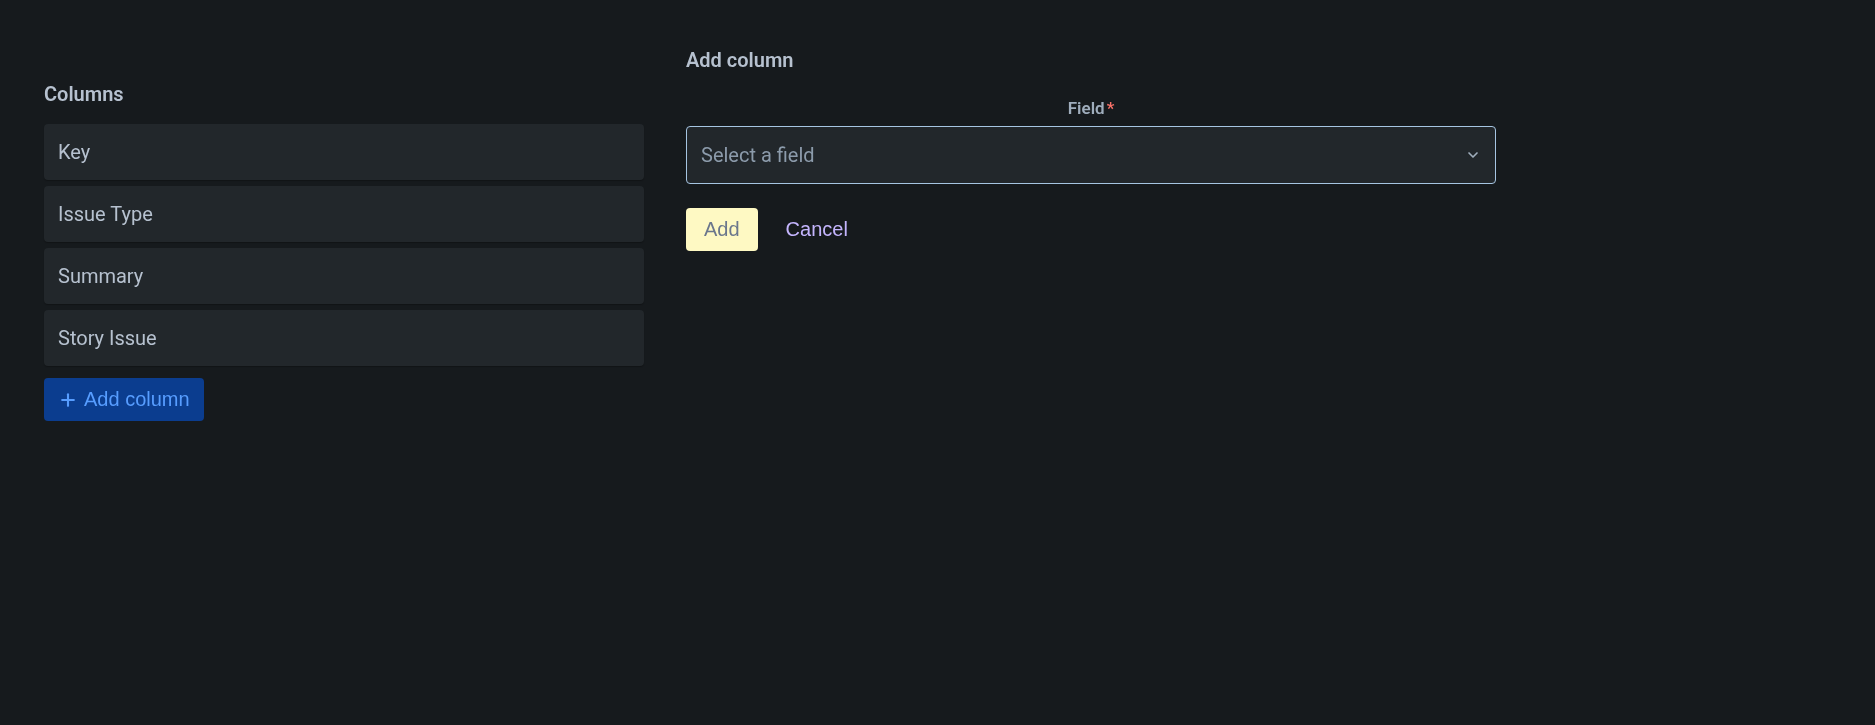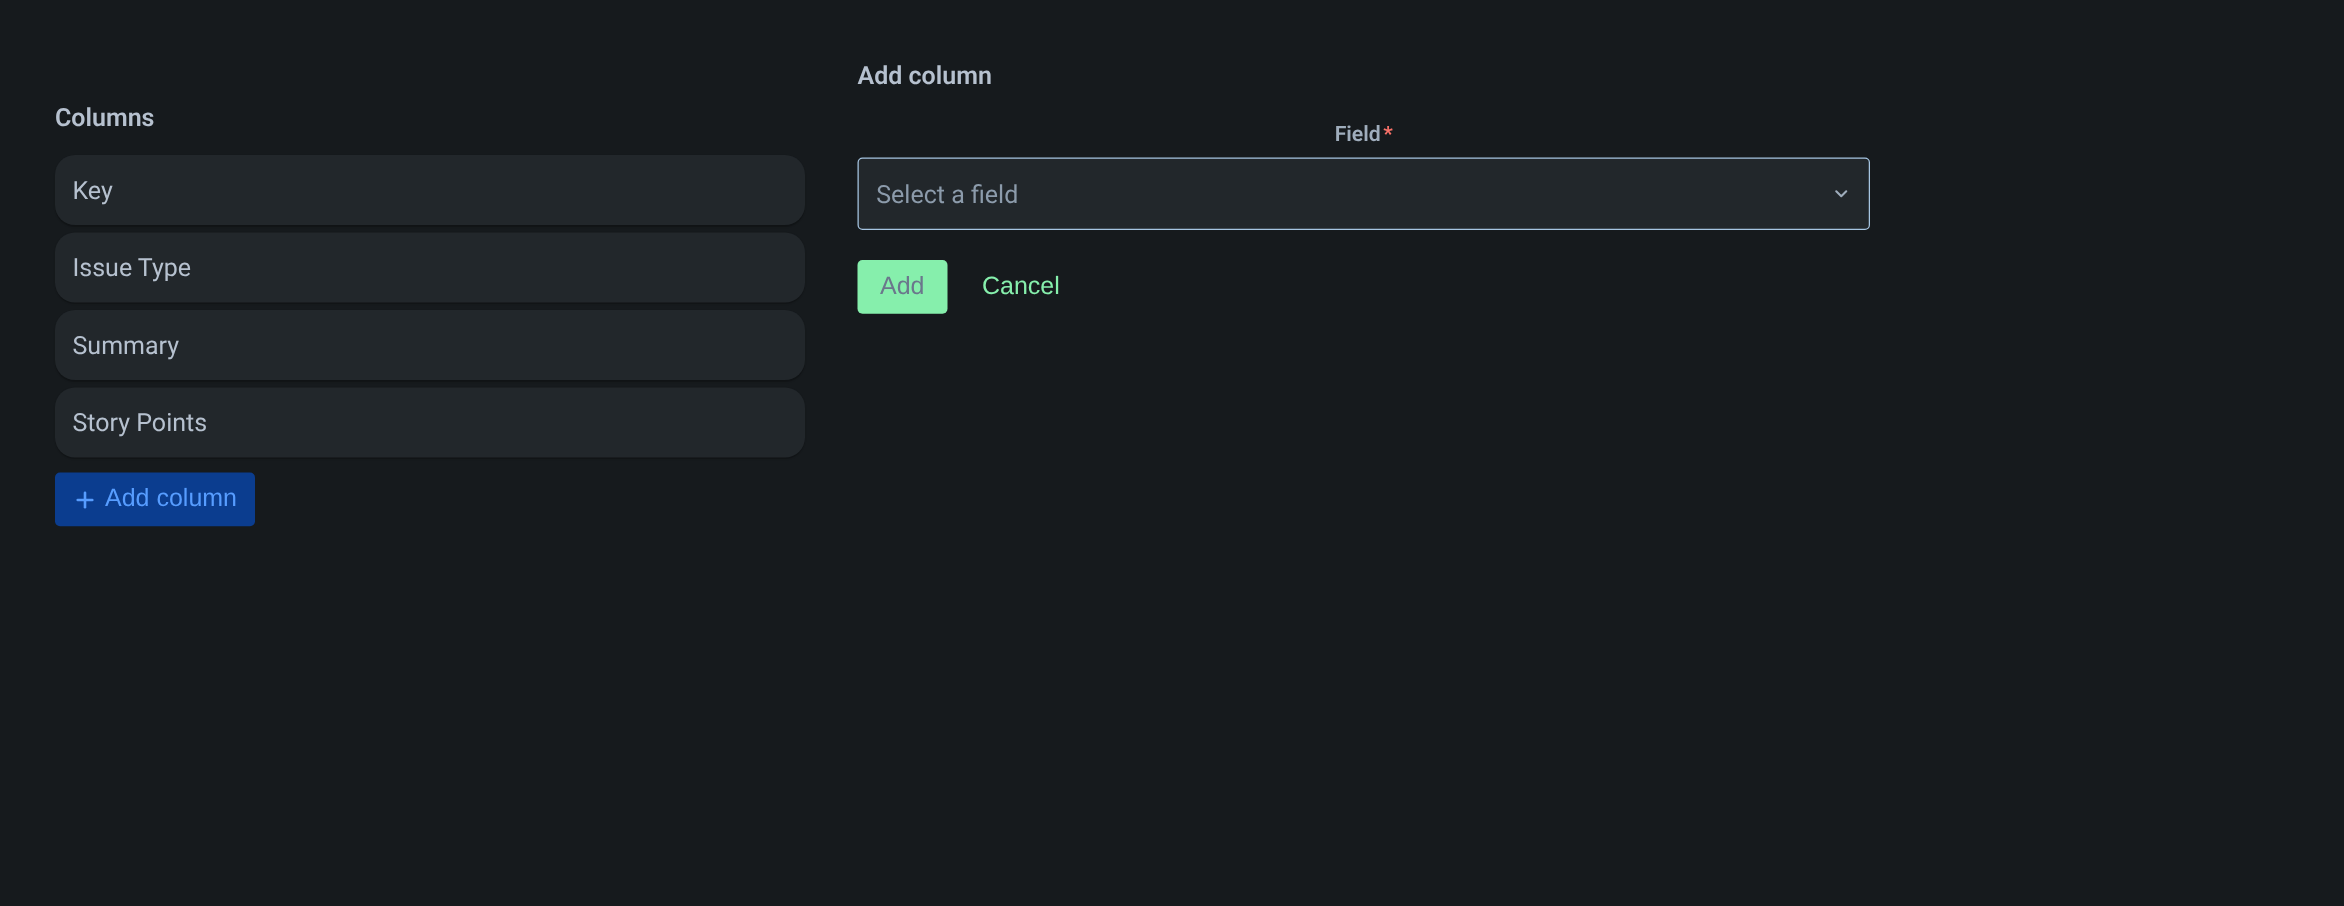--- a/index.html
+++ b/index.html
@@ -33,21 +33,21 @@
       color: #b6c1cf;
       margin-bottom: 18px;
     }
     .column-list {
       display: flex;
       flex-direction: column;
       gap: 6px;
     }
     .column-item {
       background-color: #22272b;
-      border-radius: 16px;
+      border-radius: 4px;
       padding: 16px 14px;
       font-size: 20px;
       color: #b6c1cf;
       font-weight: 400;
       cursor: grab;
       box-shadow: 0 1px 1px rgba(0,0,0,0.25);
     }
     .add-column-btn {
       display: inline-flex;
       align-items: center;
@@ -100,32 +100,32 @@
       width: 16px;
       height: 16px;
       color: #9fadbc;
     }
     .button-row {
       display: flex;
       gap: 10px;
       margin-top: 24px;
     }
     .add-btn {
-      background-color: #86efac;
+      background-color: #fef9c3;
       color: #6b778c;
       border: none;
       border-radius: 4px;
       padding: 10px 18px;
       font-size: 20px;
       font-weight: 500;
       cursor: not-allowed;
     }
     .cancel-btn {
       background-color: transparent;
-      color: #86efac;
+      color: #c4b5fd;
       border: none;
       border-radius: 4px;
       padding: 10px 18px;
       font-size: 20px;
       font-weight: 500;
       cursor: pointer;
     }
   </style>
 </head>
 <body>
@@ -137,21 +137,21 @@
       <div class="column-item">
         <span>Key</span>
       </div>
       <div class="column-item">
         <span>Issue Type</span>
       </div>
       <div class="column-item">
         <span>Summary</span>
       </div>
       <div class="column-item">
-        <span>Story Points</span>
+        <span>Story Issue</span>
       </div>
     </div>
     <button class="add-column-btn">
       <svg viewBox="0 0 24 24" fill="none" stroke="currentColor" stroke-width="2.5" stroke-linecap="round">
         <line x1="12" y1="5" x2="12" y2="19"></line>
         <line x1="5" y1="12" x2="19" y2="12"></line>
       </svg>
       <span>Add column</span>
     </button>
   </div>

